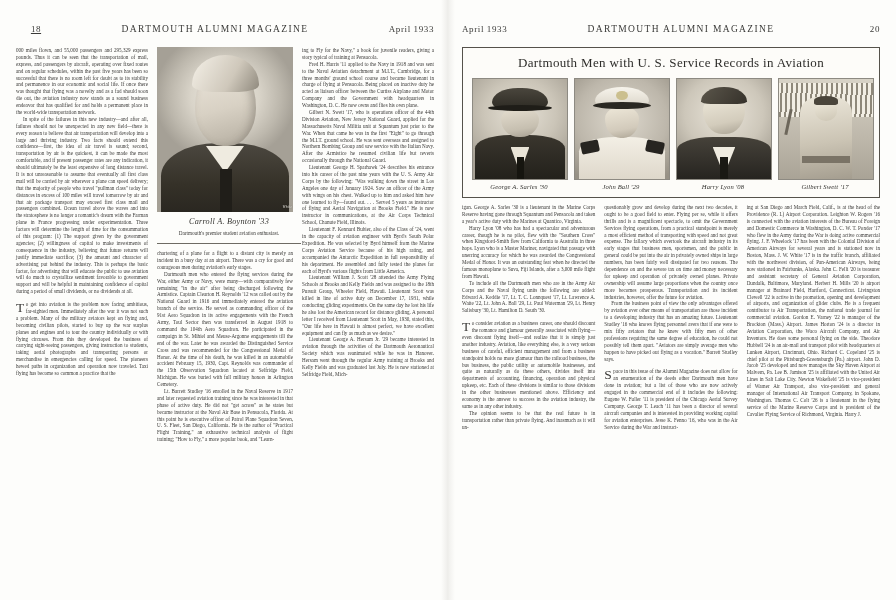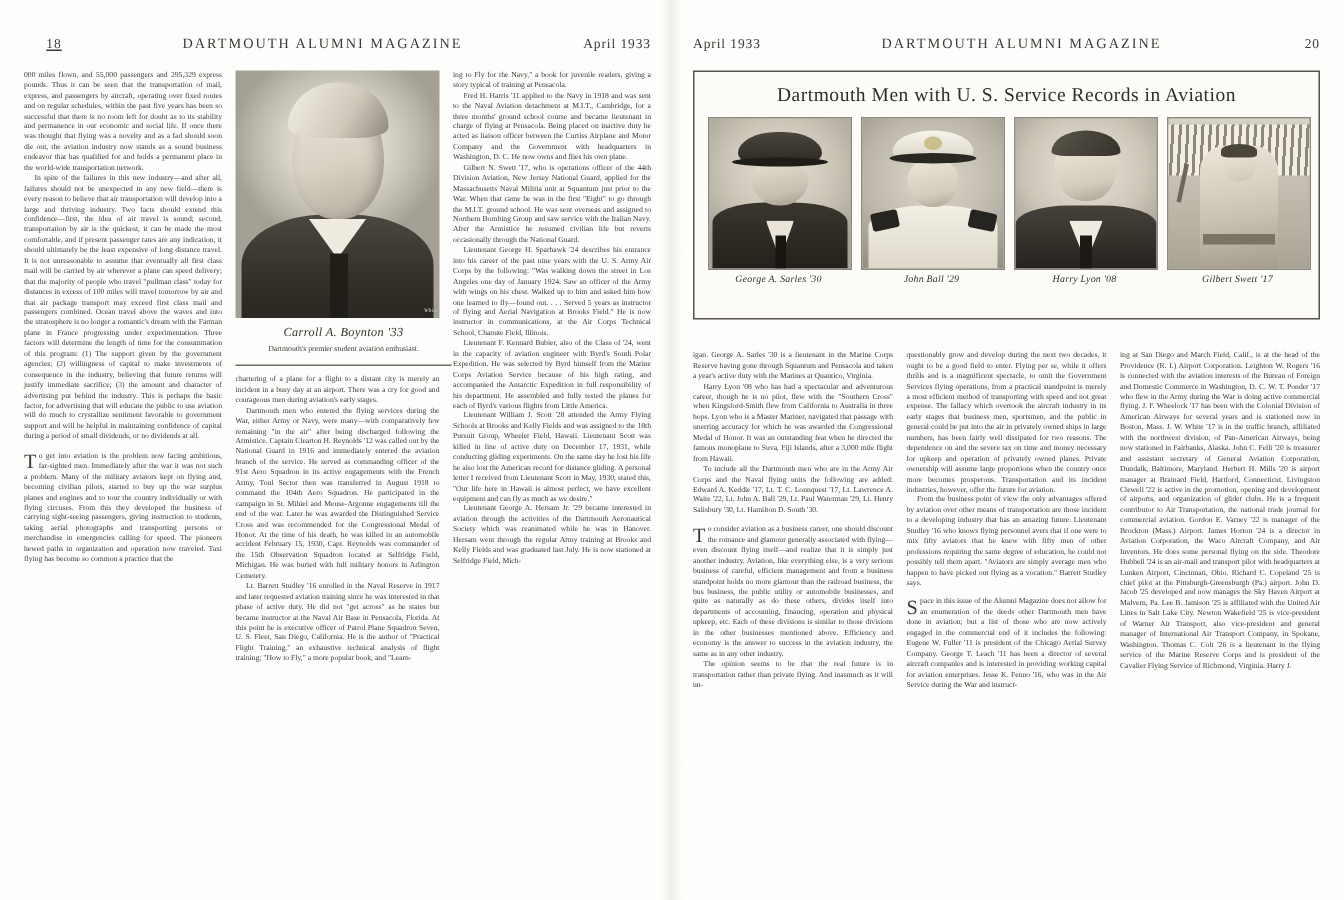--- a/index.html
+++ b/index.html
@@ -186,22 +186,22 @@
   .fig-rule {
     width: 100%;
     height: 1px;
     background: #6e6b64;
     margin: 6px 0 6px 0;
   }
 
   
   .panel {
     border: 1.1px solid #55524b;
-    padding: 7px 9px 22px 9px;
-    margin-bottom: 21px;
+    padding: 7px 9px 7px 9px;
+    margin-bottom: 6px;
     background: #fdfcf9;
   }
   .panel-title {
     text-align: center;
     font-size: 13px;
     letter-spacing: 0.35px;
     color: #2e2d2a;
     margin-bottom: 7px;
     white-space: nowrap;
   }

